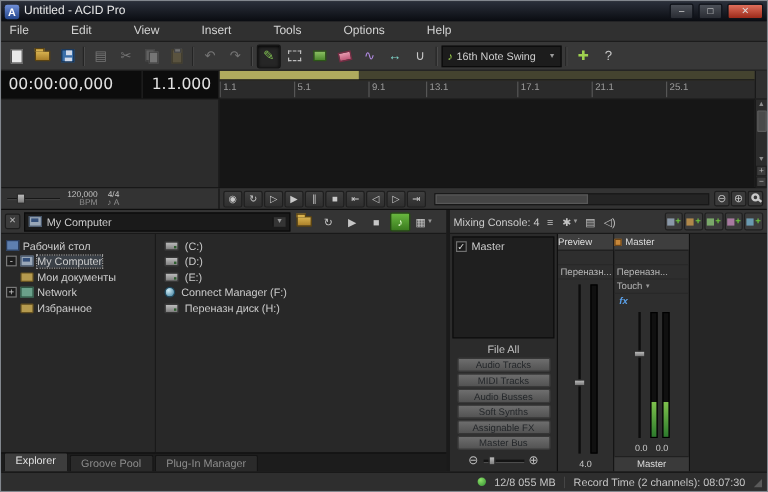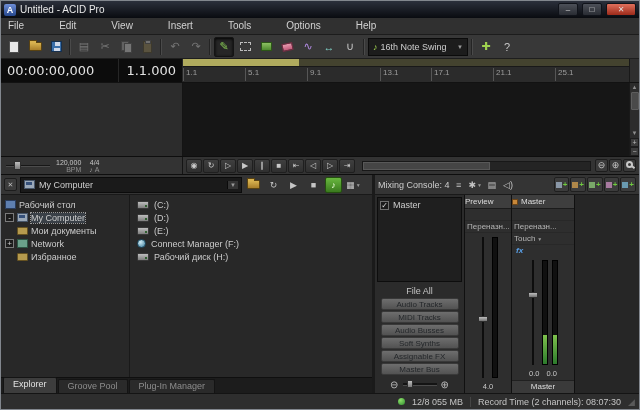--- a/index.html
+++ b/index.html
@@ -264,21 +264,21 @@
         <span>1.1.000</span>
       </div>
     <div class="ruler">
       <div class="marker-bar">
         <div class="loop-region"></div>
       </div>
       <div class="ruler-ticks">
         <span class="tick" style="left:0">1.1</span>
         <span class="tick" style="left:62px">5.1</span>
         <span class="tick" style="left:124px">9.1</span>
-        <span class="tick" style="left:197px">13.1</span>
+        <span class="tick" style="left:172px">13.1</span>
         <span class="tick" style="left:248px">17.1</span>
         <span class="tick" style="left:310px">21.1</span>
         <span class="tick" style="left:372px">25.1</span>
       </div>
     </div>
     <div class="ruler-corner"></div>
   </div>
 
   <div class="track-area">
     <div class="track-list"></div>
@@ -402,21 +402,21 @@
           <div class="file-row">
               <span class="i-drive"></span>
               <span>(E:)</span>
             </div>
           <div class="file-row">
               <span class="i-cm"></span>
               <span>Connect Manager (F:)</span>
             </div>
           <div class="file-row">
               <span class="i-drive"></span>
-              <span>Рабочий диск (H:)</span>
+              <span>Переназн диск (H:)</span>
             </div>
         </div>
       </div>
       <div class="exp-tabs">
         <div class="tab active">Explorer</div>
         <div class="tab">Groove Pool</div>
         <div class="tab">Plug-In Manager</div>
       </div>
     </div>
 

